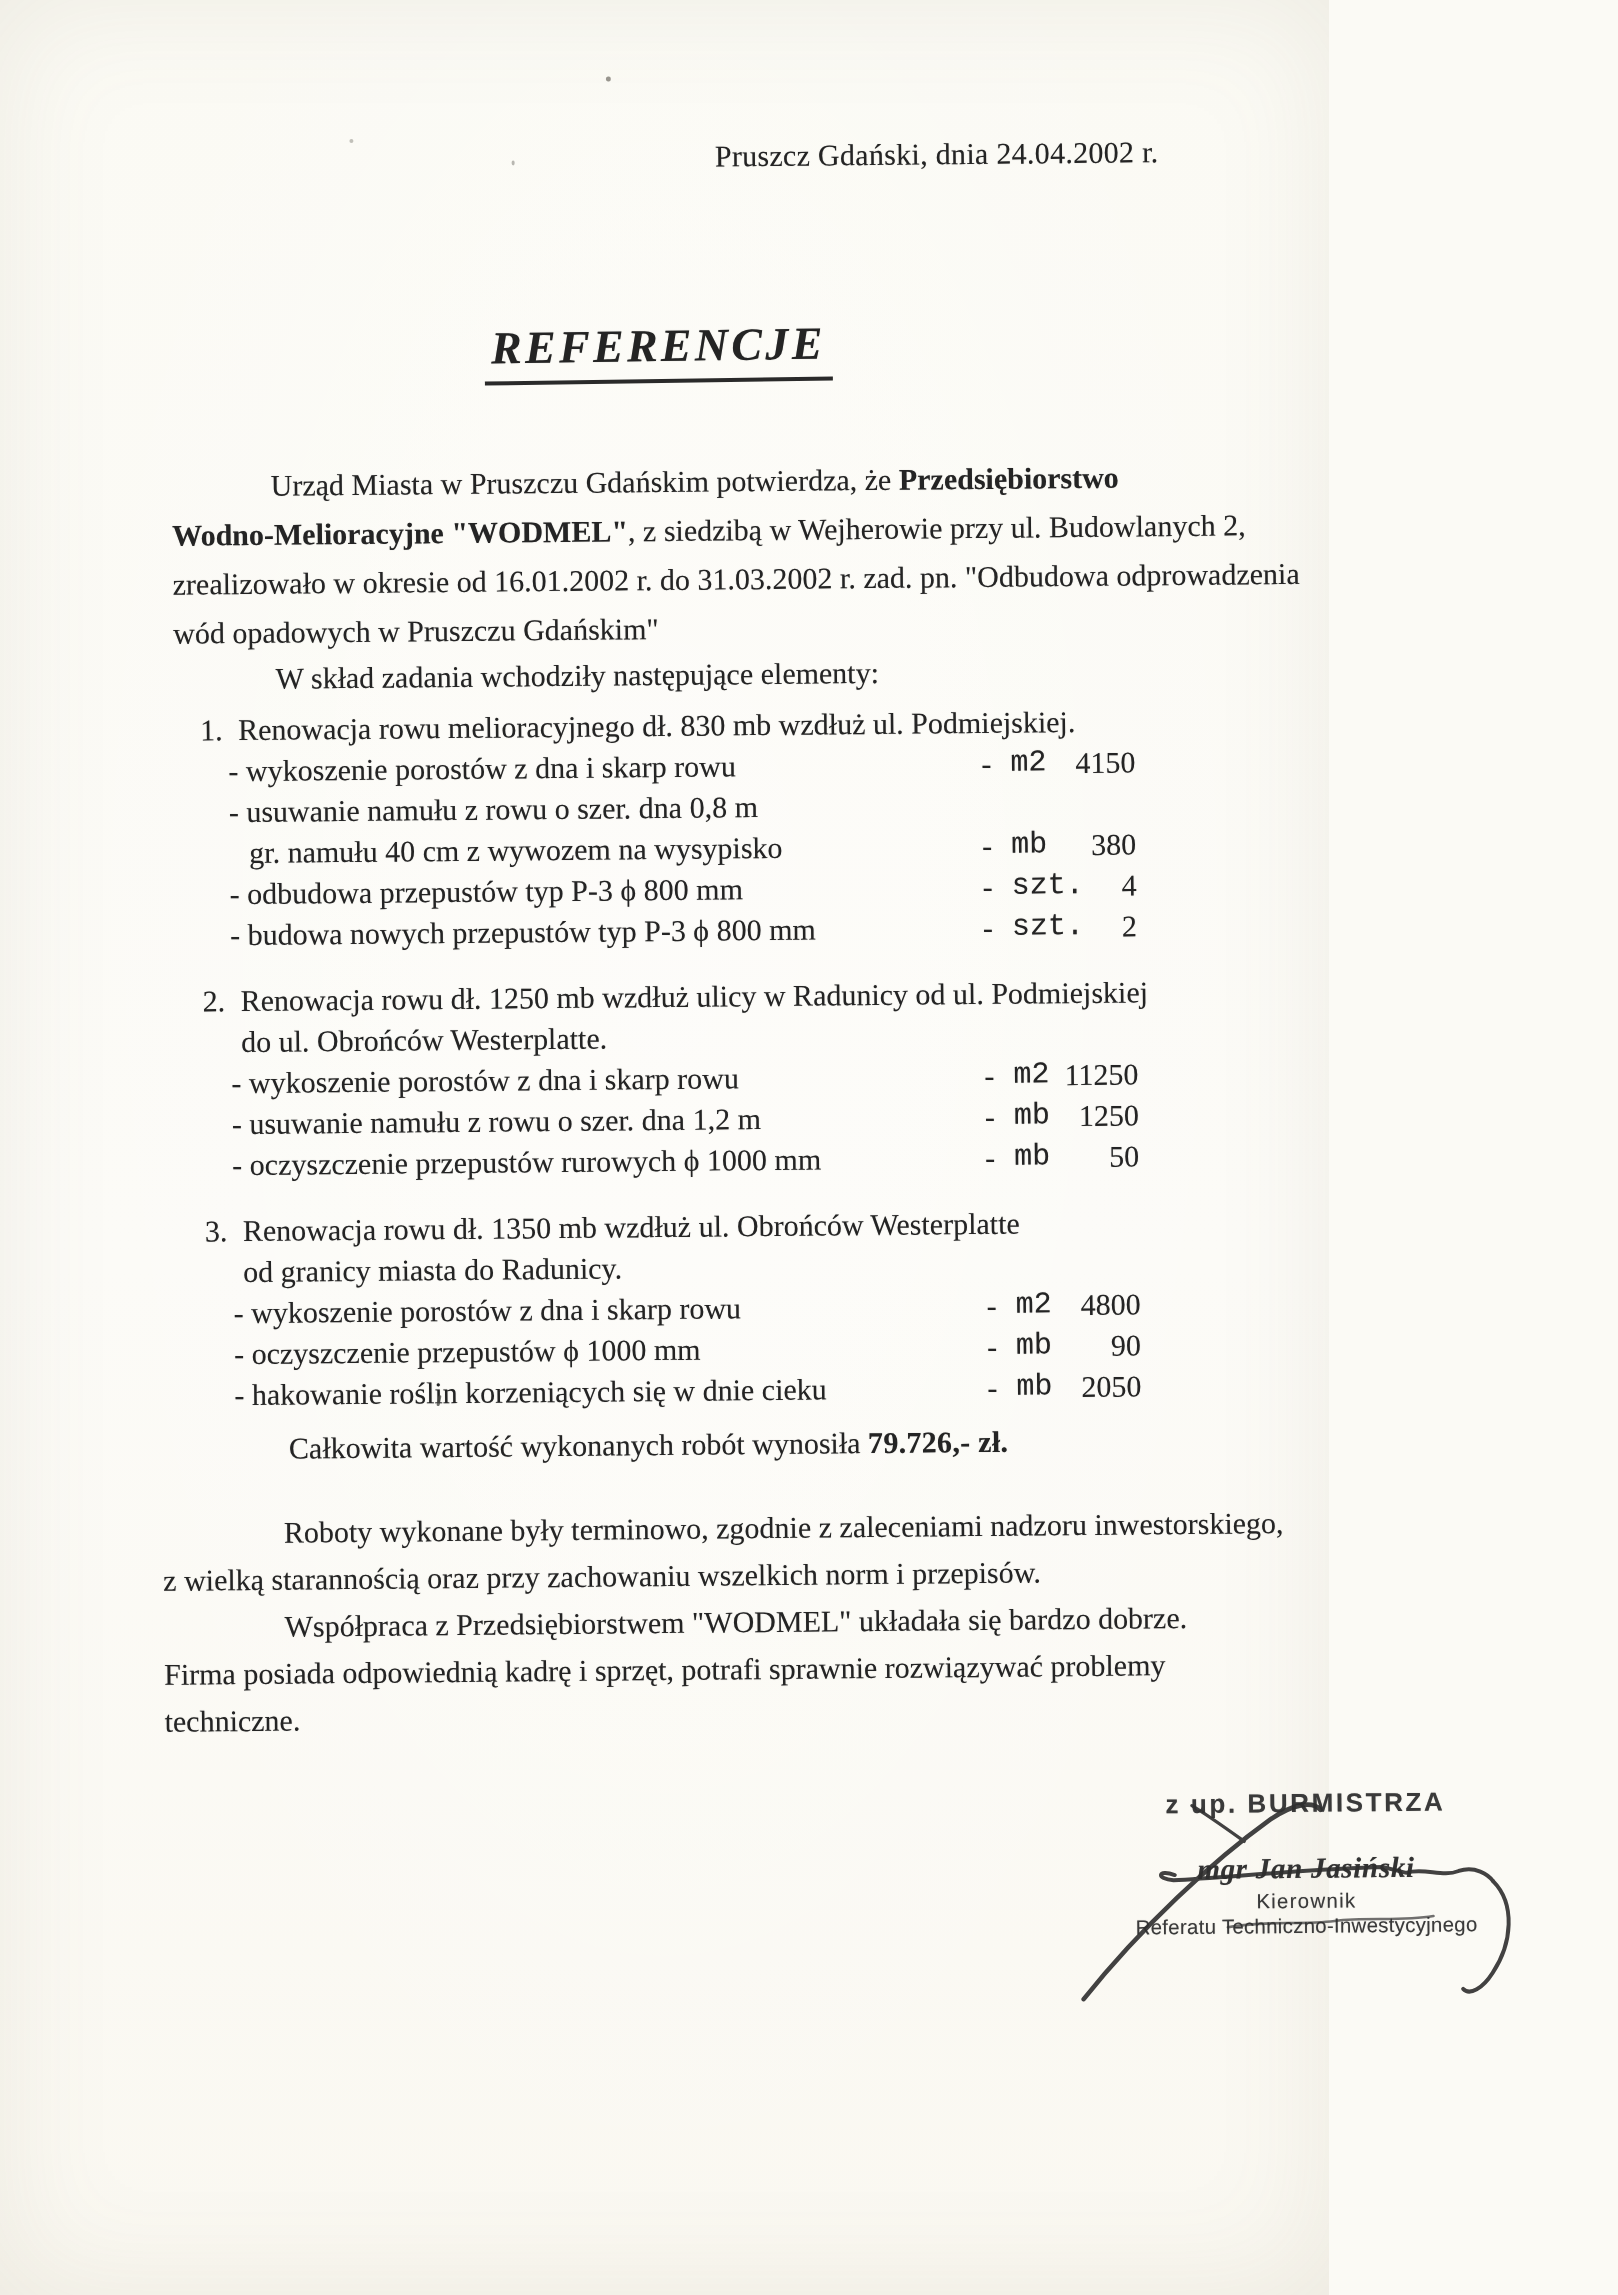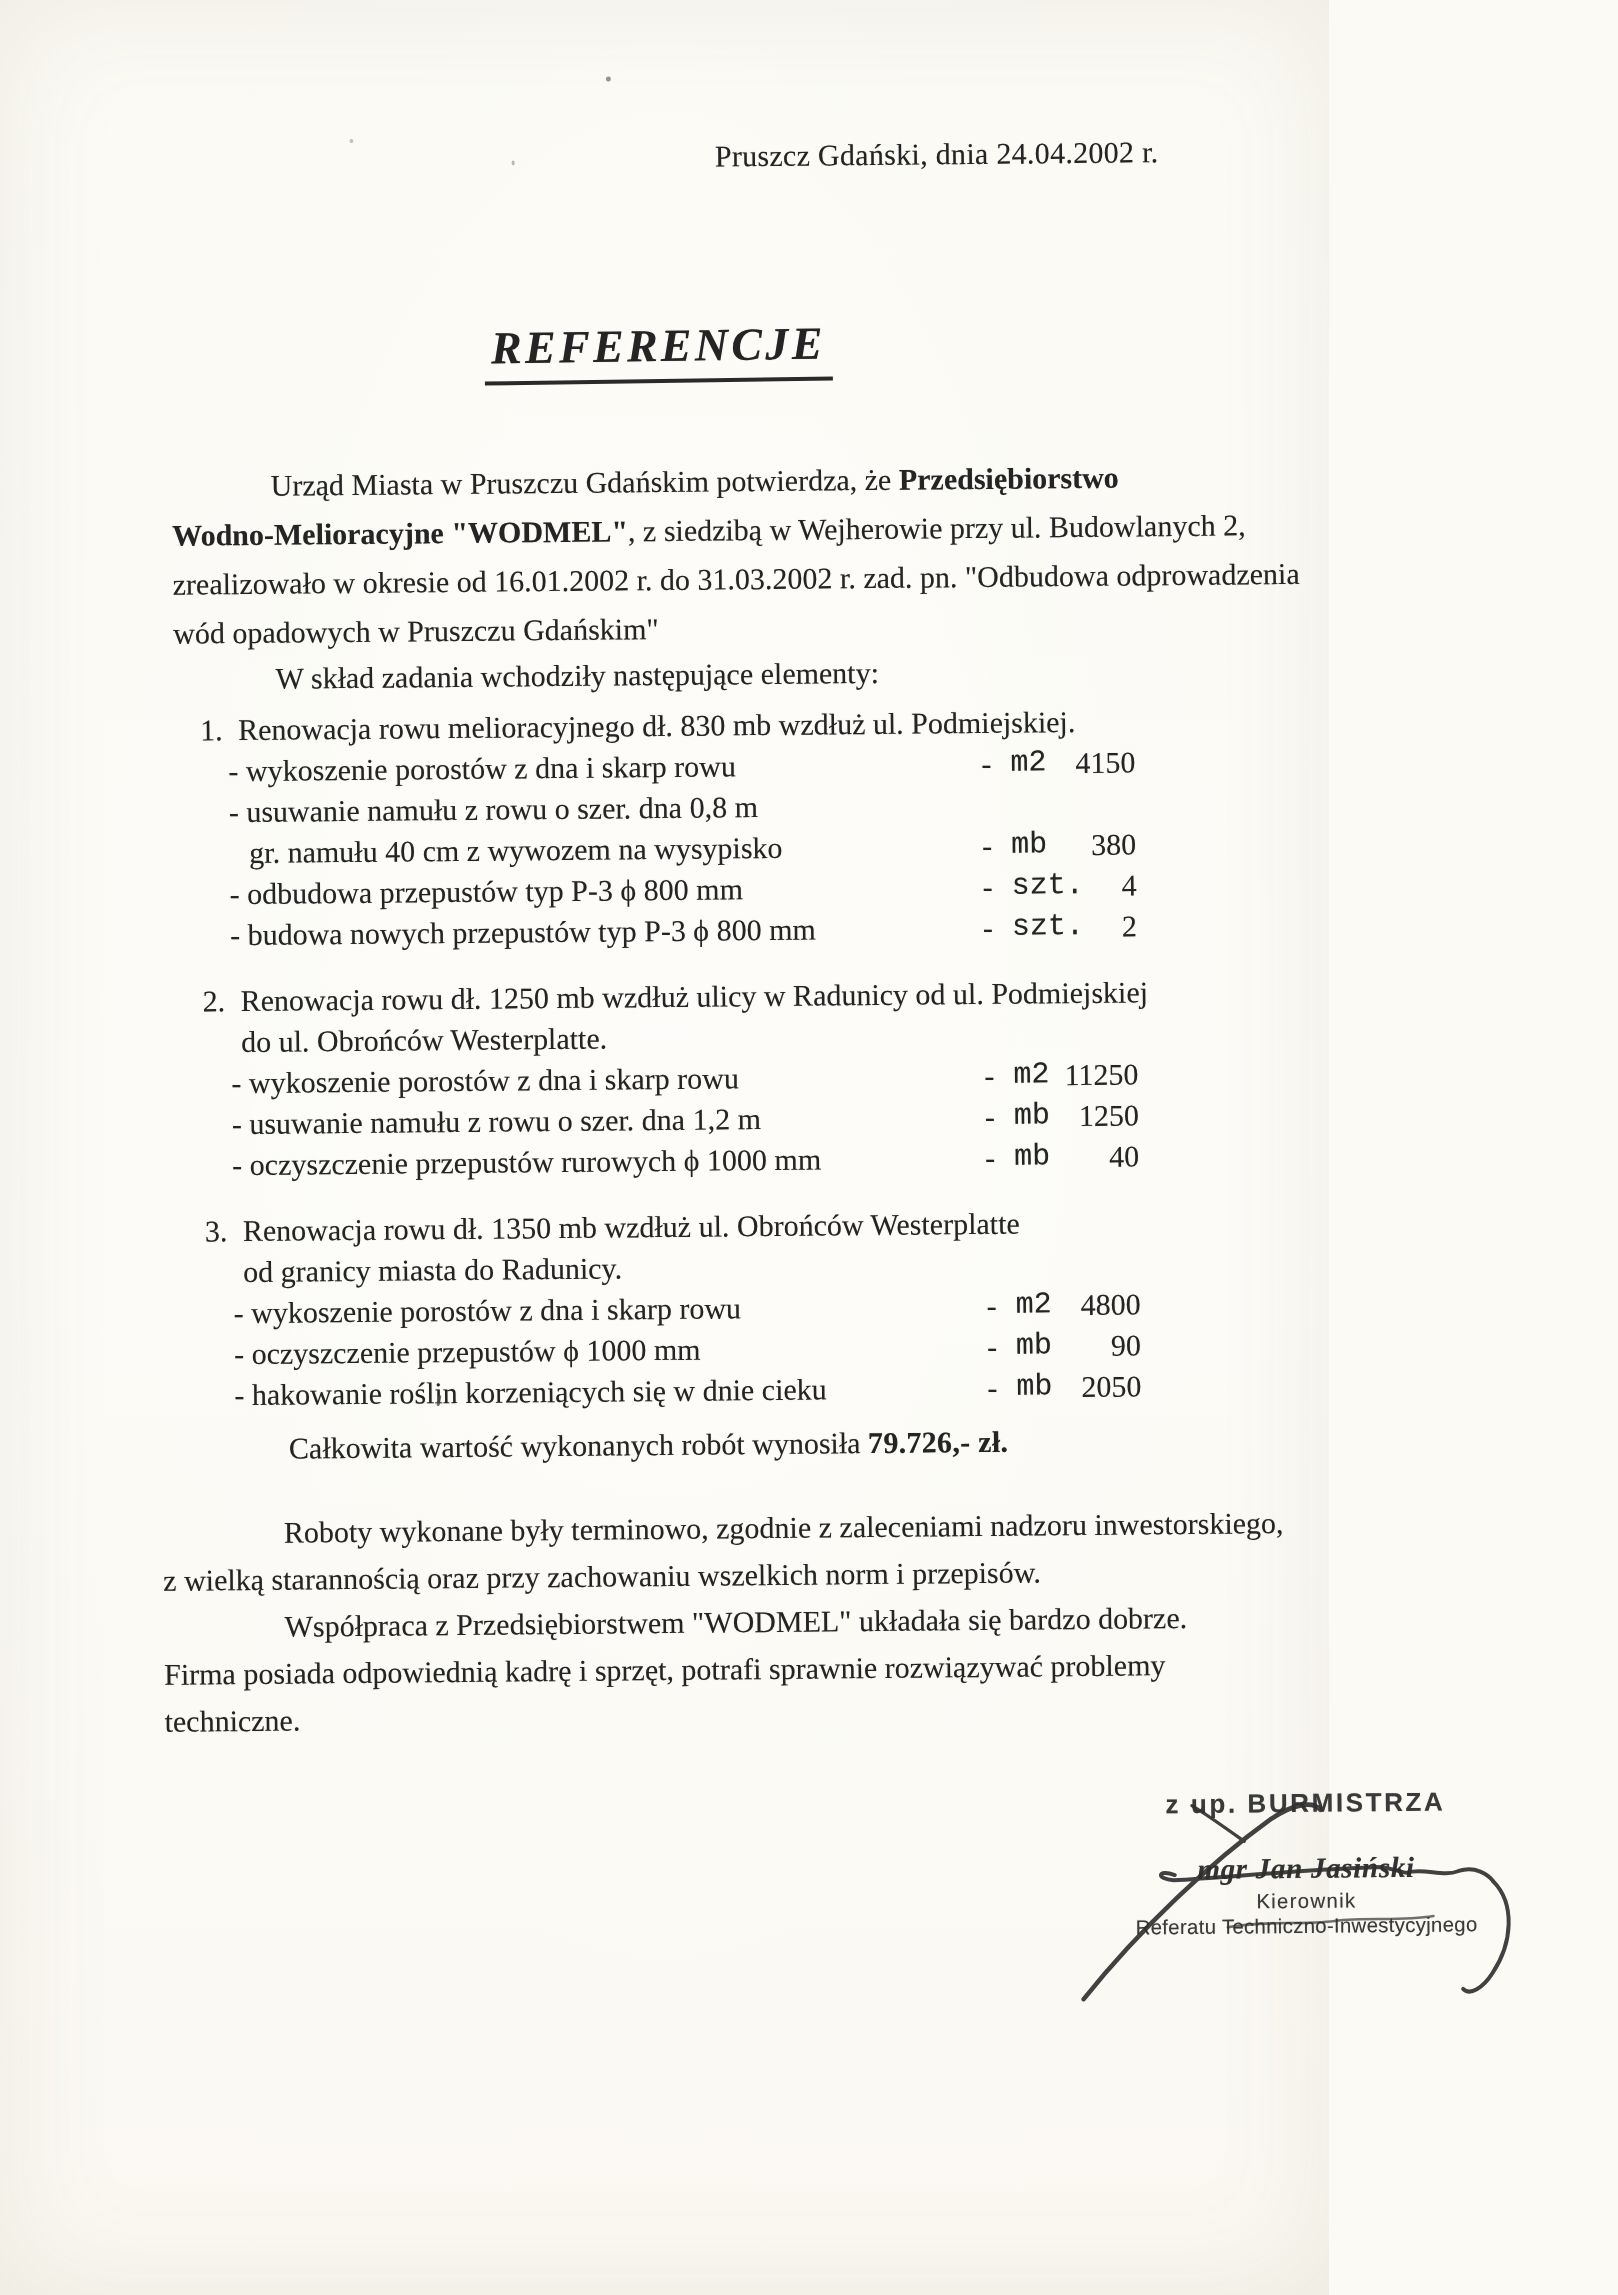--- a/index.html
+++ b/index.html
@@ -132,21 +132,21 @@
                   <span class="dash">-</span>
                   <span class="unit">mb</span>
                   <span class="qty">1250</span>
                 </div>
               </div>
               <div class="item">
                 <div class="lbl">- oczyszczenie przepustów rurowych ϕ 1000 mm</div>
                 <div class="val">
                   <span class="dash">-</span>
                   <span class="unit">mb</span>
-                  <span class="qty">40</span>
+                  <span class="qty">50</span>
                 </div>
               </div>
             </div>
           </div>
         </div>
         <div class="task">
           <div class="tnum">3.</div>
           <div class="tbody">
             <div class="ttl">Renowacja rowu dł. 1350 mb wzdłuż ul. Obrońców Westerplatte</div>
             <div class="ttl">od granicy miasta do Radunicy.</div>

